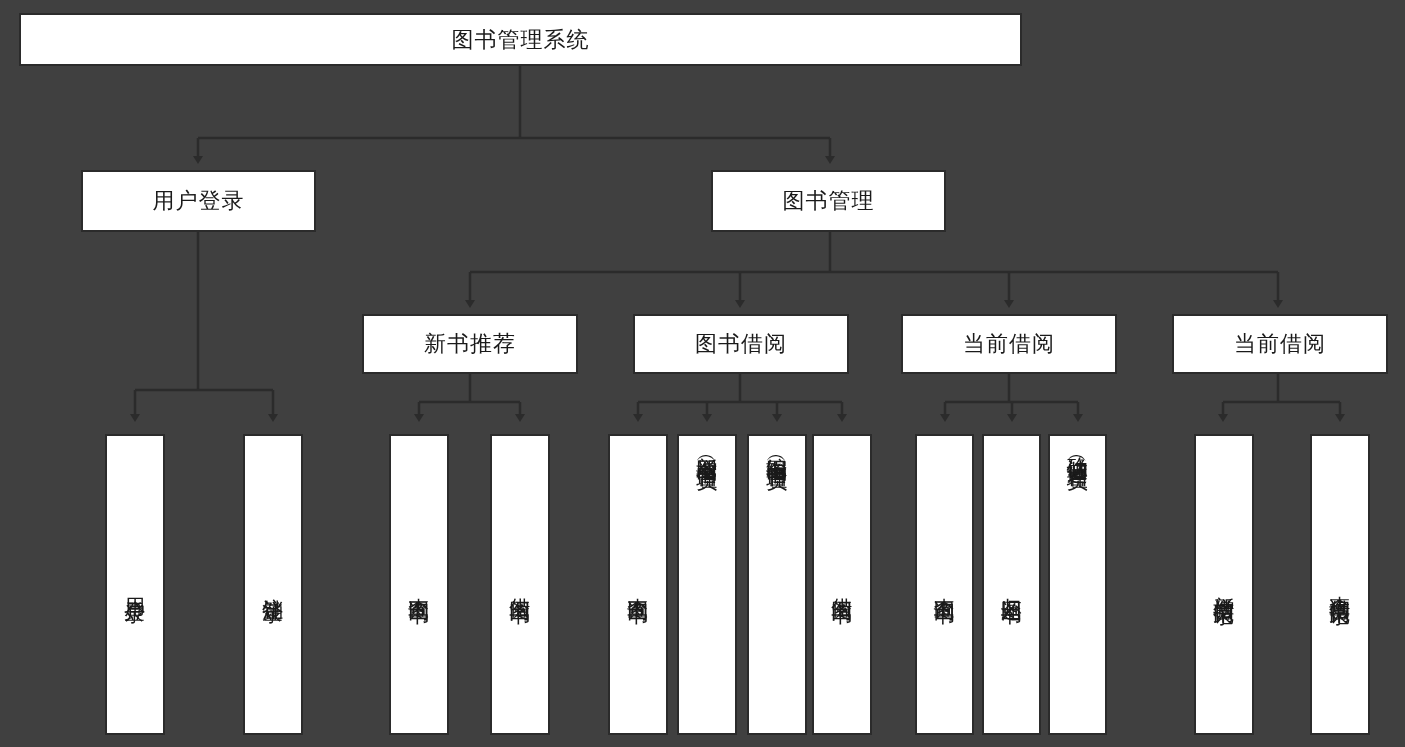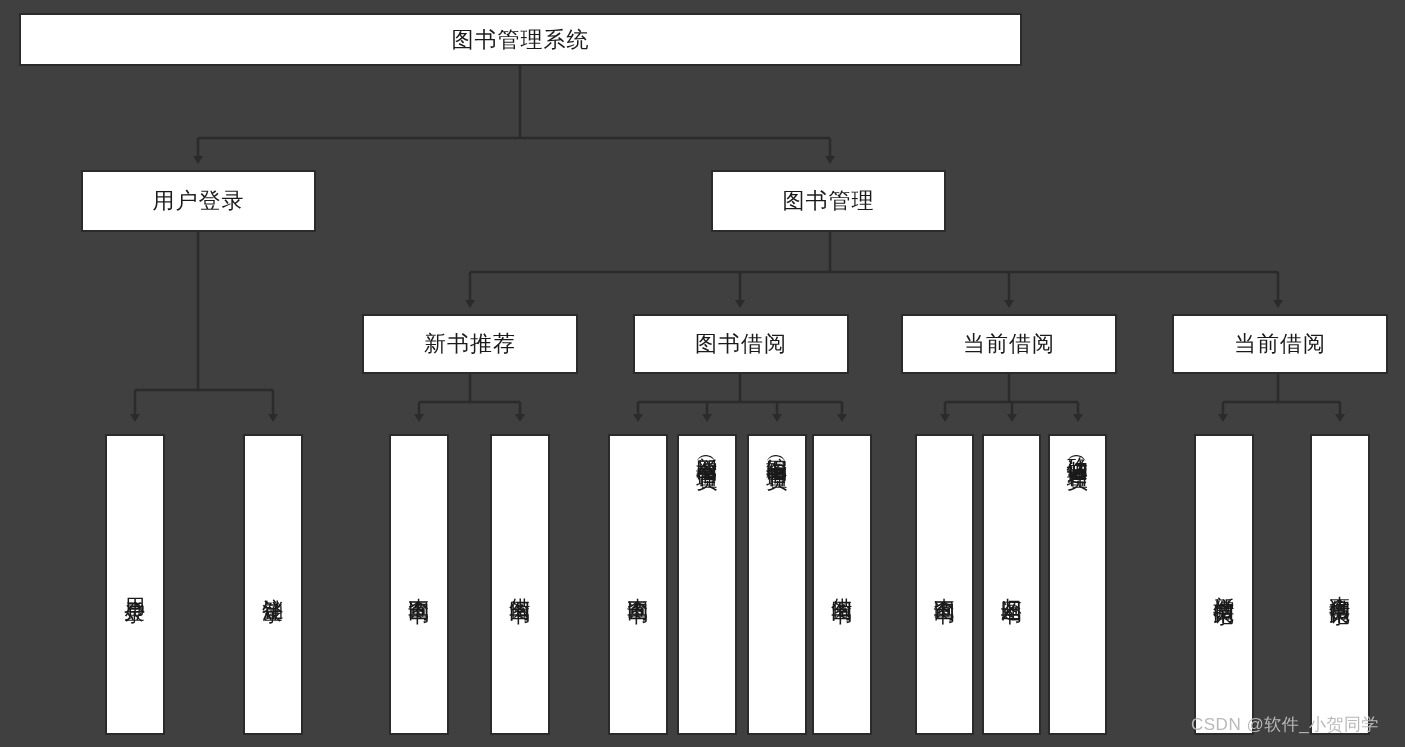--- a/index.html
+++ b/index.html
@@ -181,15 +181,14 @@
     <span class="vtext">确认归还（管理员）</span>
   </div>
 
   <div class="leaf center" style="left:1194px; top:434px; width:60px; height:301px;">
     <span class="vtext">新增借阅记录</span>
   </div>
   <div class="leaf center" style="left:1310px; top:434px; width:60px; height:301px;">
     <span class="vtext">查询借阅记录</span>
   </div>
 
-  <div class="watermark" style="left:1191px; top:713px;">CSDN @软件_小贺同学</div>
 
 </div>
 
 </body></html>

